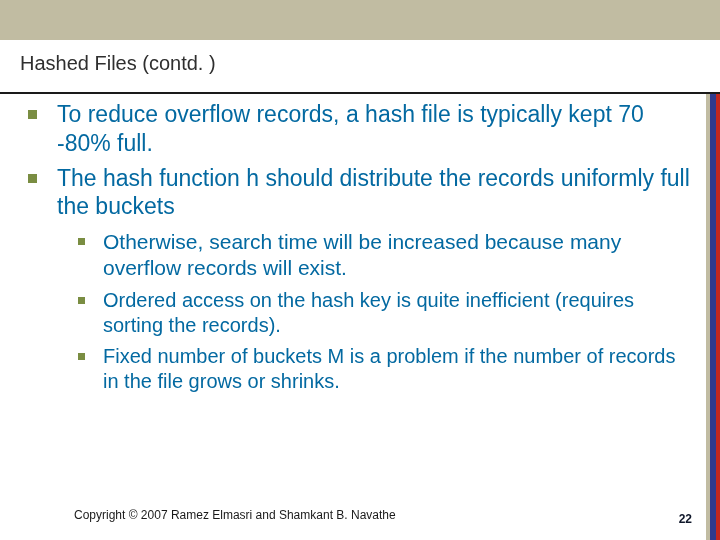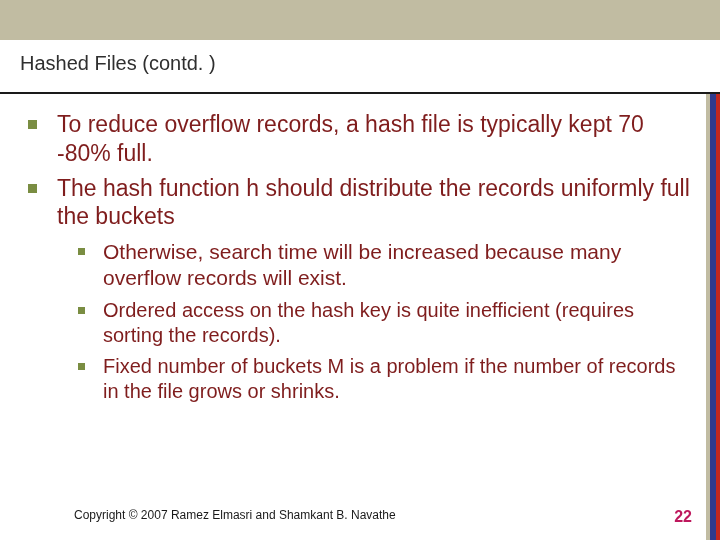--- a/index.html
+++ b/index.html
@@ -49,24 +49,24 @@
   .right-stripe-red {
     position: absolute;
     top: 94px;
     right: 0;
     bottom: 0;
     width: 4px;
     background: #c0271e;
   }
   .content {
     position: absolute;
-    top: 110px;
+    top: 100px;
     left: 28px;
     right: 30px;
-    color: #7f1d1d;
+    color: #0369a1;
   }
   .lvl1 {
     display: flex;
     align-items: flex-start;
     margin-bottom: 6px;
     font-size: 23px;
     line-height: 1.25;
   }
   .lvl2 {
     display: flex;
@@ -107,23 +107,23 @@
     position: absolute;
     left: 74px;
     bottom: 18px;
     font-size: 12px;
     color: #1a1a1a;
   }
   .pagenum {
     position: absolute;
     right: 28px;
     bottom: 14px;
-    font-size: 16px;
+    font-size: 12px;
     font-weight: bold;
-    color: #be185d;
+    color: #0f172a;
   }
 </style>
 </head>
 <body>
 
 <div class="top-band"></div>
 
 <h1 class="title">Hashed Files (contd. )</h1>
 
 <div class="title-rule"></div>

